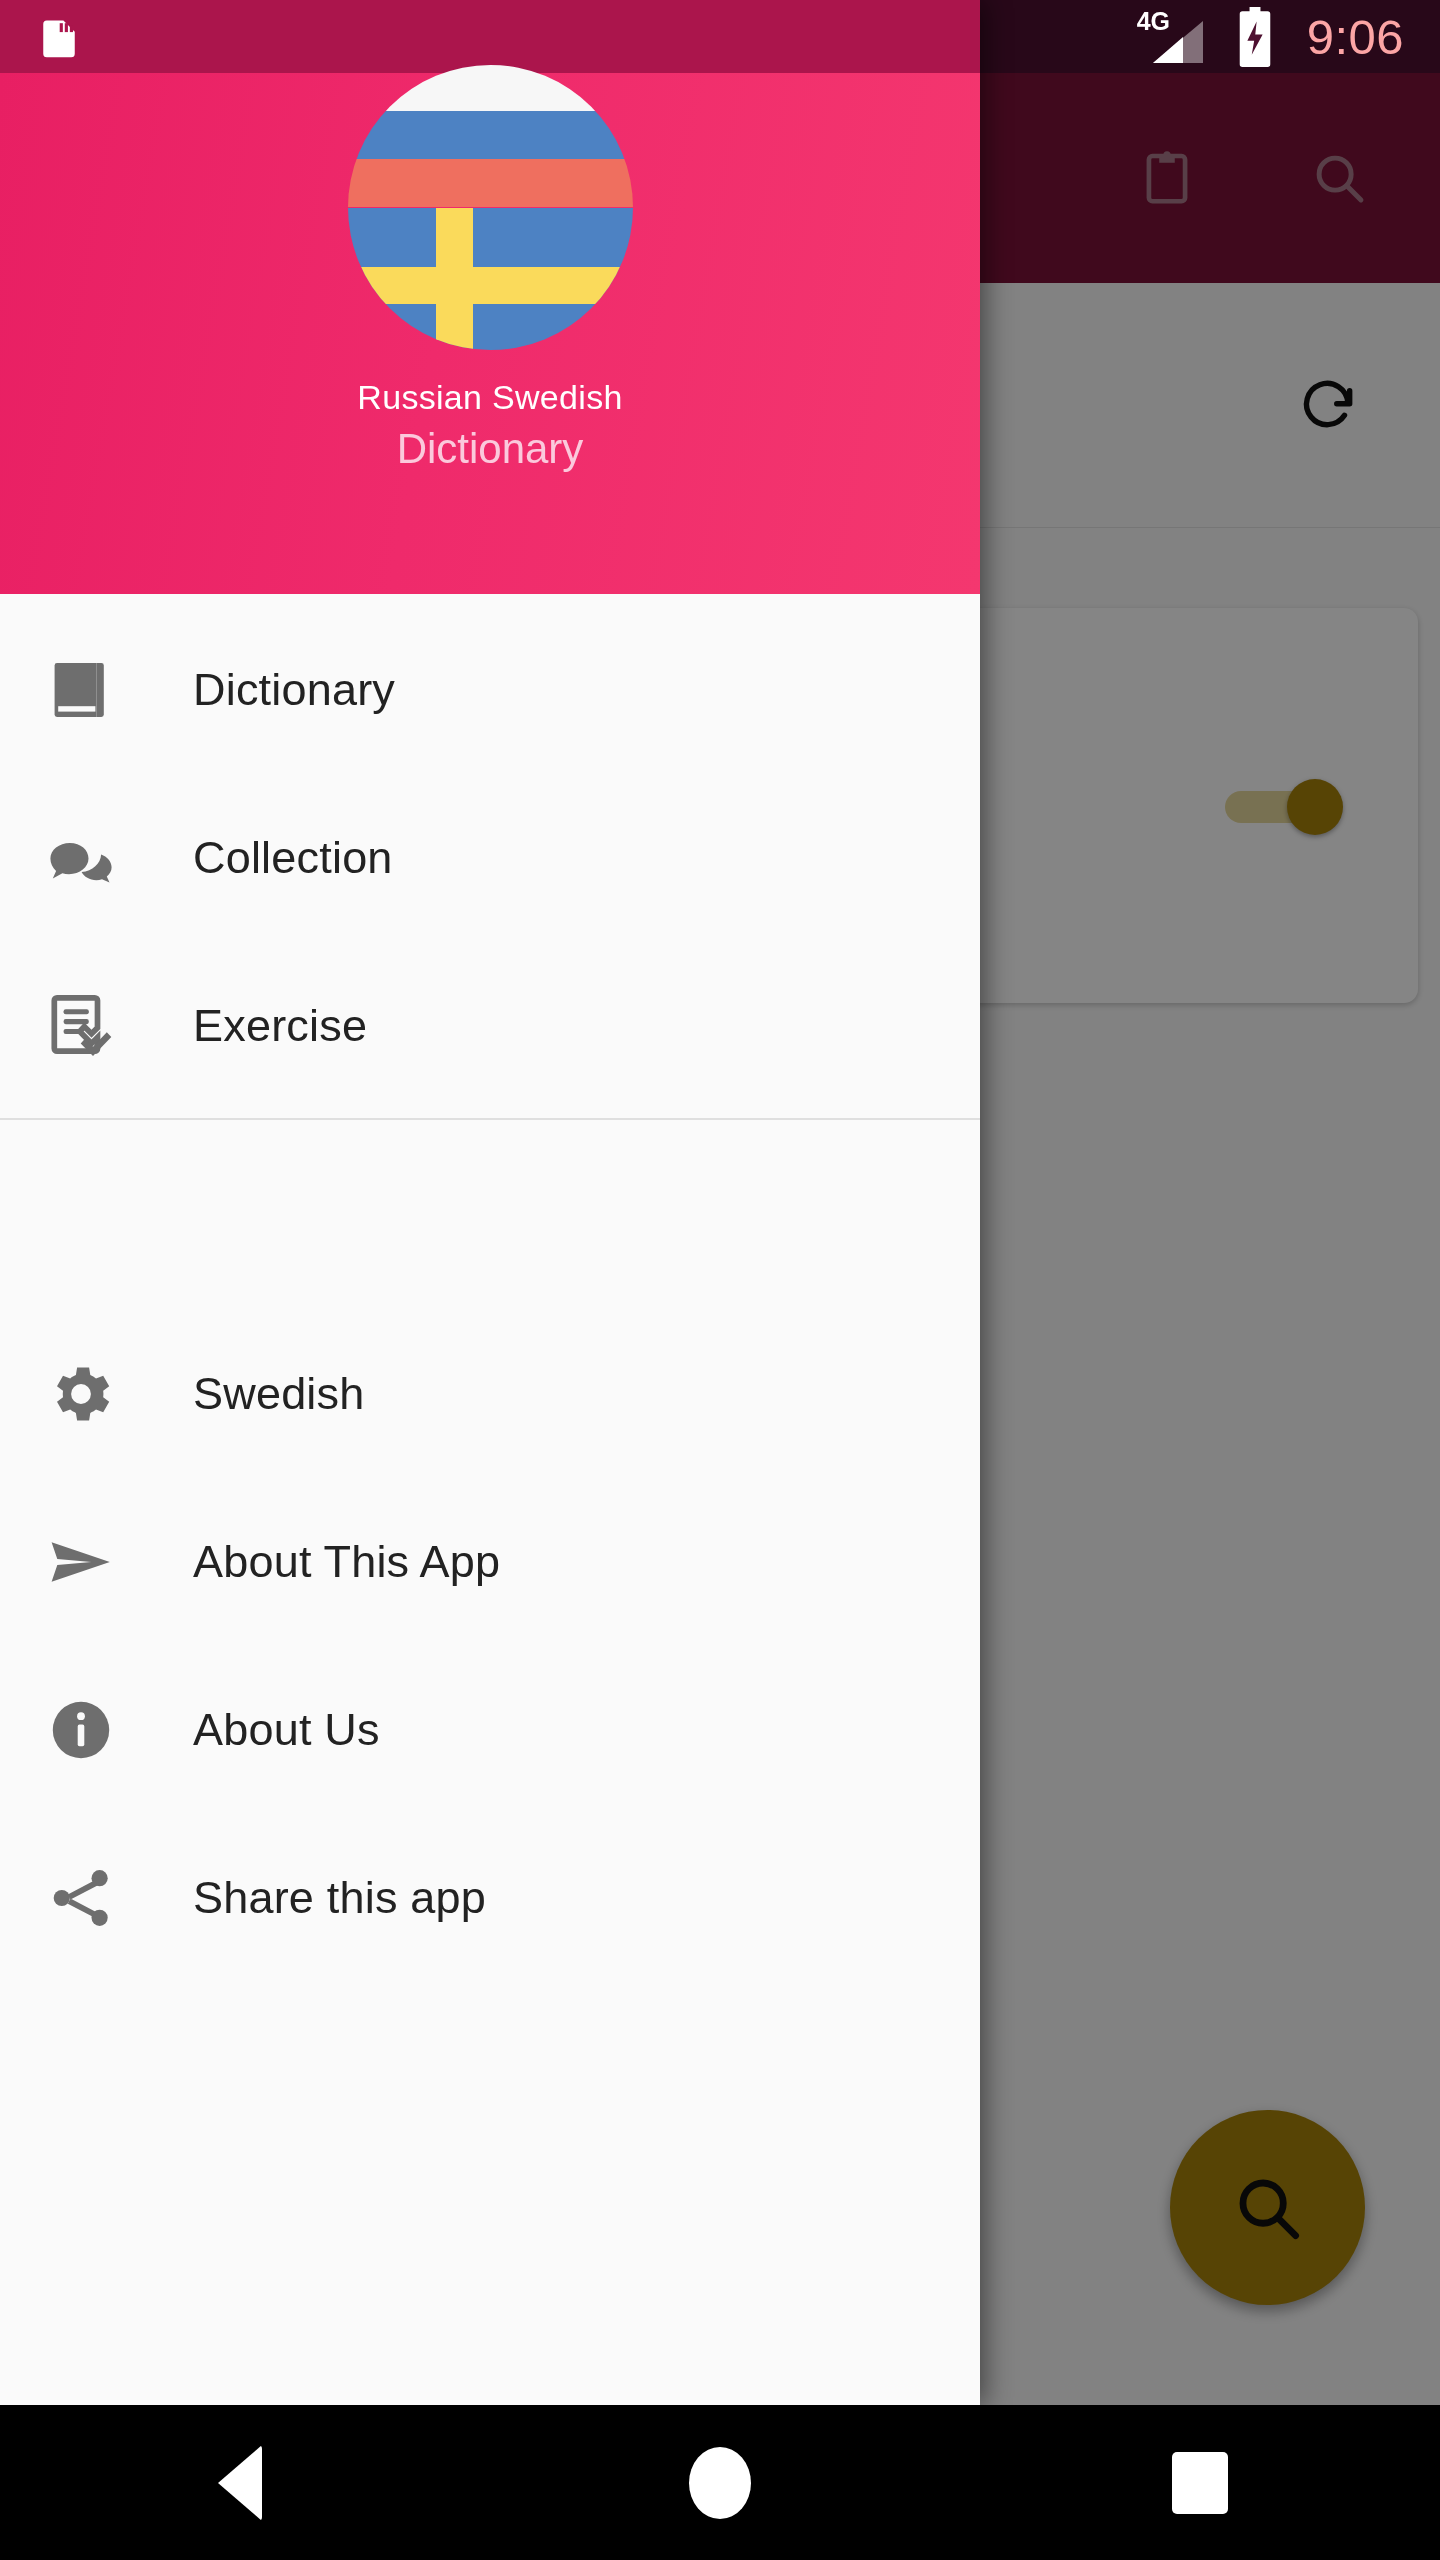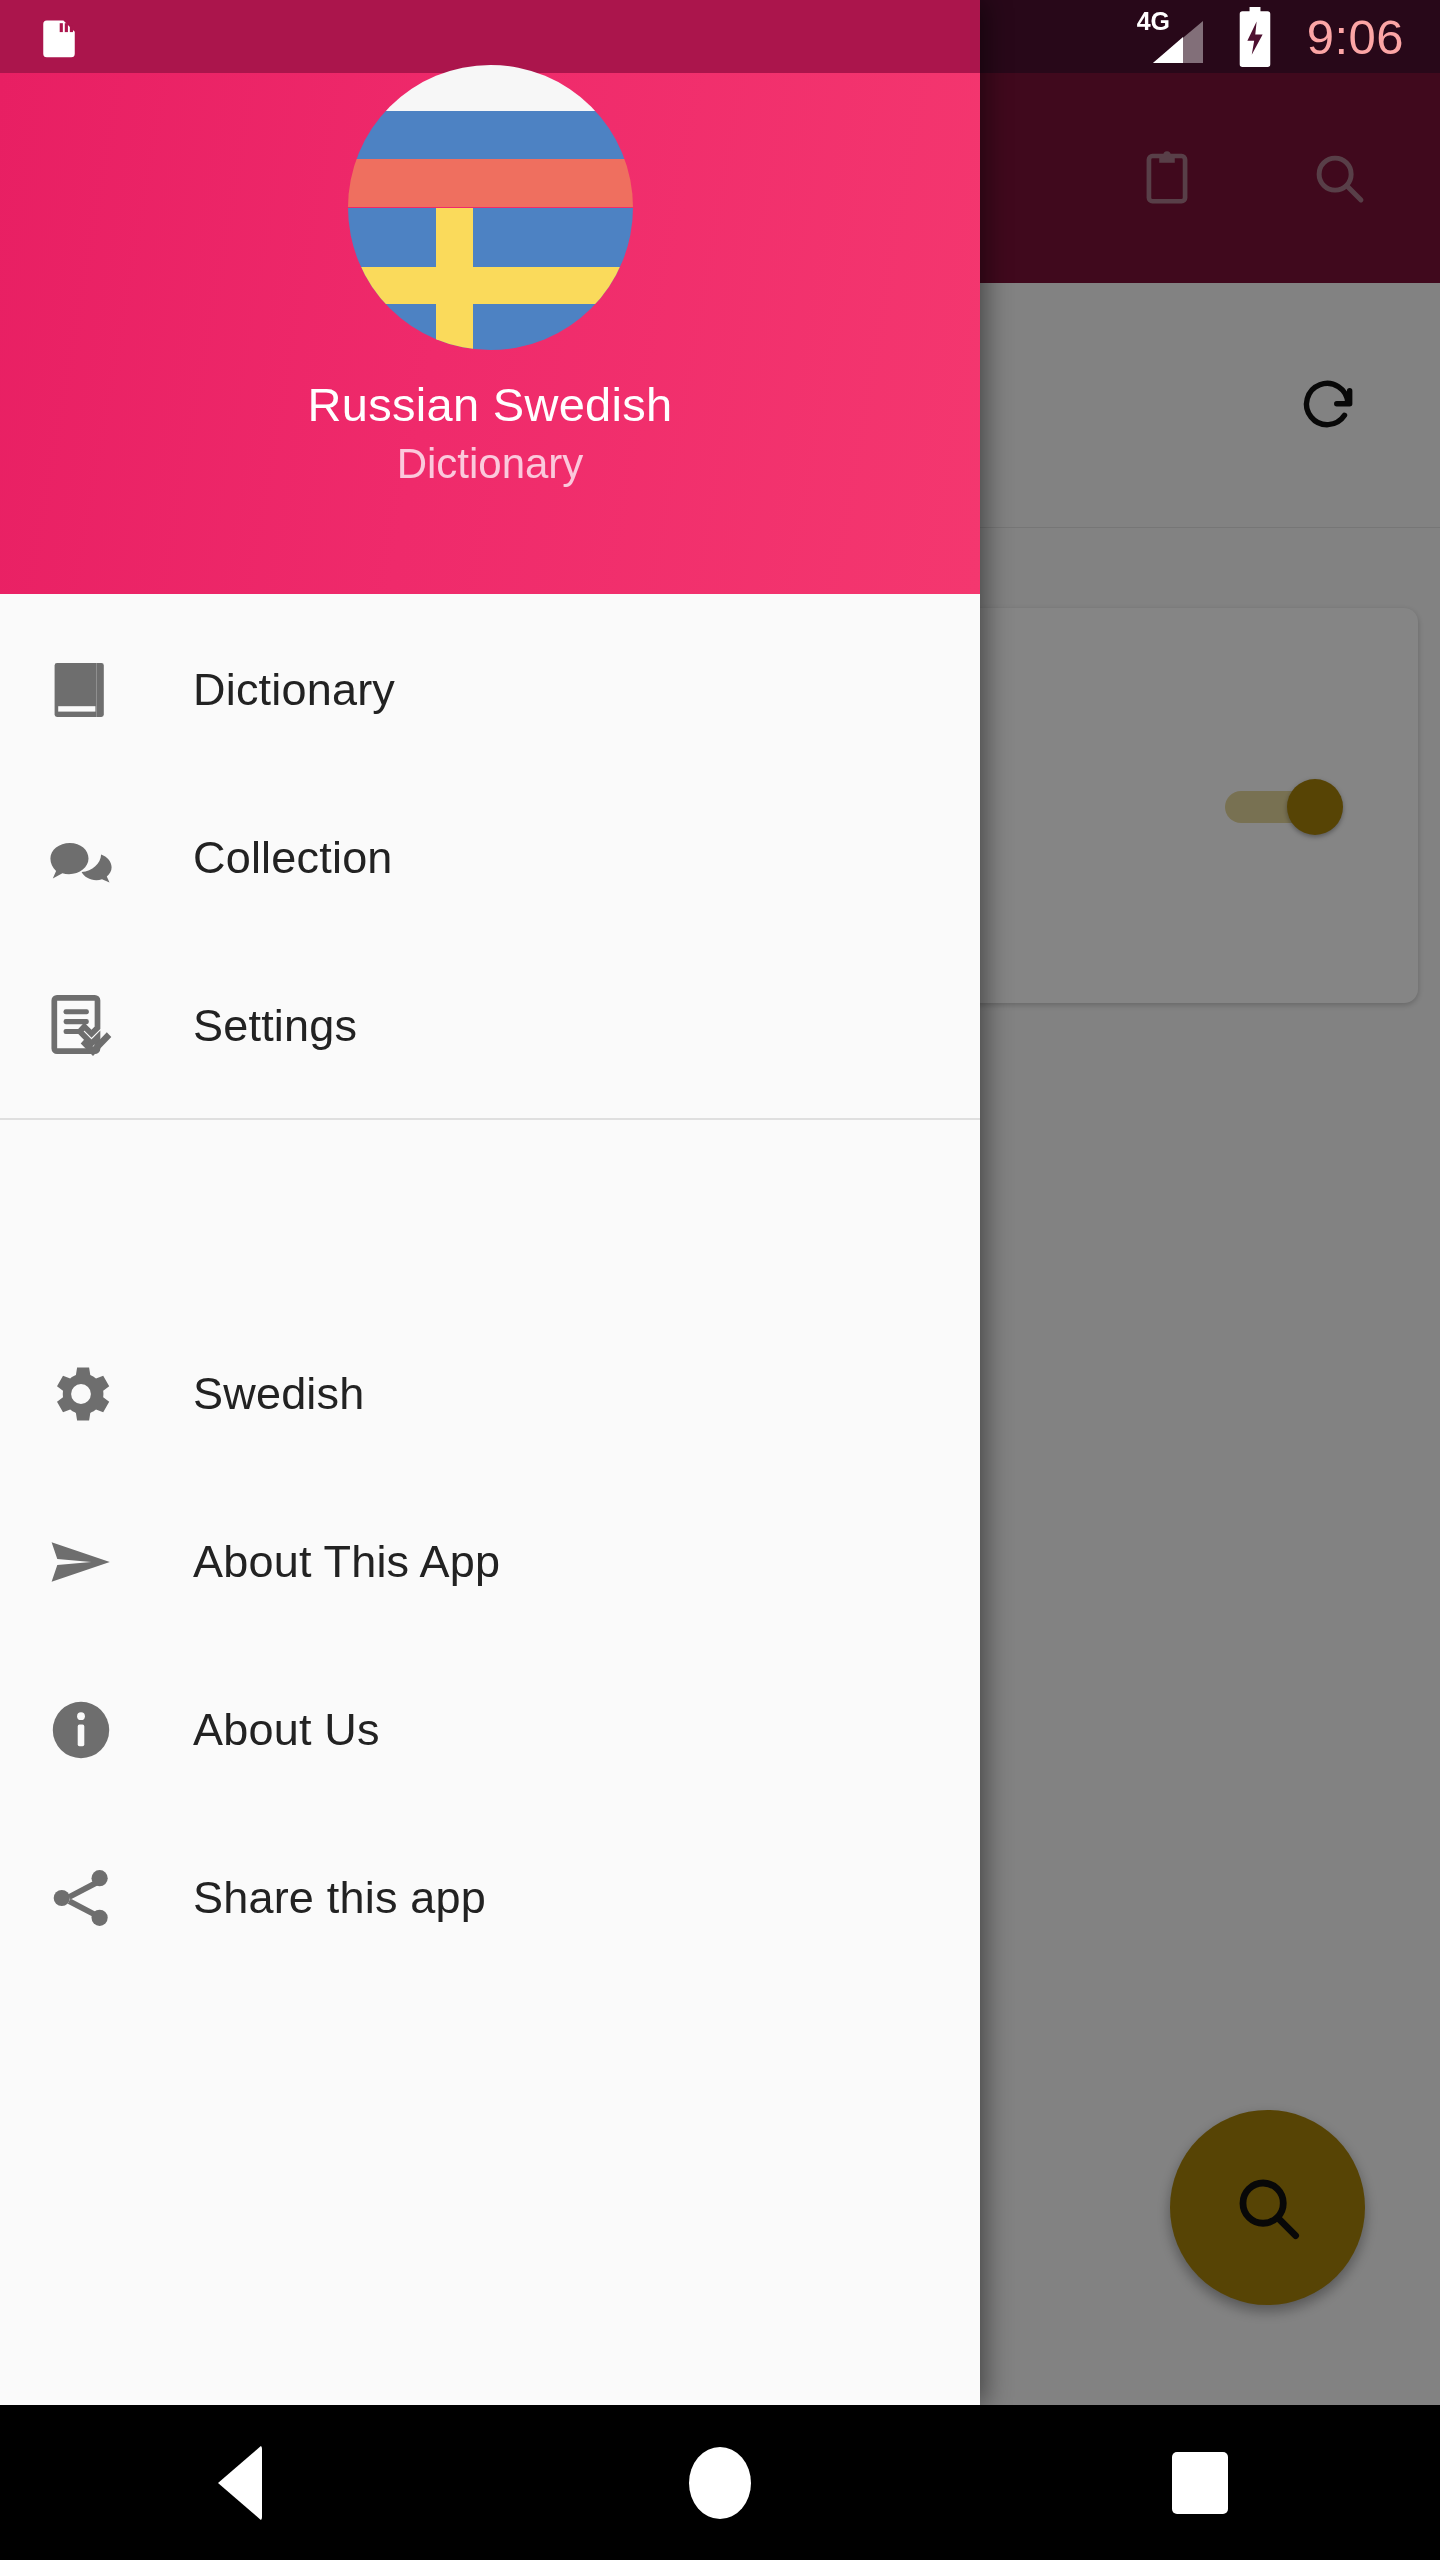--- a/index.html
+++ b/index.html
@@ -114,21 +114,21 @@
   }
   .flag-ru-white { position:absolute; left:0; top:0; width:100%; height:16%;  background:#f7f7f7; }
   .flag-ru-blue  { position:absolute; left:0; top:16%; width:100%; height:17%; background:#4d82c3; }
   .flag-ru-red   { position:absolute; left:0; top:33%; width:100%; height:17%; background:#ef6f5f; }
   .flag-se-blue  { position:absolute; left:0; top:50%; width:100%; height:50%; background:#4d82c3; }
   .flag-se-crossv{ position:absolute; left:31%; top:50%; width:13%;  height:50%; background:#fada5b; }
   .flag-se-crossh{ position:absolute; left:0;   top:71%; width:100%; height:13%; background:#fada5b; }
 
   .drawer-title {
     margin-top:28px;
-    font-size:47px; color:#ffffff; font-weight:400; letter-spacing:.3px;
+    font-size:34px; color:#ffffff; font-weight:400; letter-spacing:.3px;
     line-height:1.15;
     text-align:left;
   }
   .drawer-subtitle {
     margin-top:8px;
     font-size:42px; color:#fbc9dc; font-weight:400;
     text-align:center;
   }
 
   #drawer-list {
@@ -313,21 +313,21 @@
       <div class="menu-item">
         <span class="menu-icon">
           <svg viewBox="0 0 24 24">
             <path d="M4 2.6h12.6a.9.9 0 0 1 .9.9v9.1l-2 2-2.4-2.4-1.5 1.6 3.9 4 2-2v3.7a.9.9 0 0 1-.9.9H4a.9.9 0 0 1-.9-.9V3.5a.9.9 0 0 1 .9-.9z" fill="none" stroke="#6e6e6e" stroke-width="1.9"></path>
             <rect x="6.2" y="6.4" width="8.4" height="1.7" rx=".7"></rect>
             <rect x="6.2" y="9.7" width="8.4" height="1.7" rx=".7"></rect>
             <rect x="6.2" y="13" width="6" height="1.7" rx=".7"></rect>
             <path d="M13.4 16.2l2.6 2.7 4.6-4.8 1.5 1.6-6.1 6.3-4.1-4.2z"></path>
           </svg>
         </span>
-        <span class="menu-label">Settings</span>
+        <span class="menu-label">Exercise</span>
       </div>
 
       <div class="drawer-divider"></div>
       <div class="group-gap"></div>
 
       <div class="menu-item">
         <span class="menu-icon">
           <svg viewBox="0 0 24 24">
             <path d="M19.4 13.1a7.7 7.7 0 0 0 0-2.2l2-1.5-2-3.5-2.4.9a7.6 7.6 0 0 0-1.9-1.1l-.4-2.5h-4l-.4 2.5c-.7.3-1.3.6-1.9 1.1l-2.4-.9-2 3.5 2 1.5a7.7 7.7 0 0 0 0 2.2l-2 1.5 2 3.5 2.4-.9c.6.5 1.2.8 1.9 1.1l.4 2.5h4l.4-2.5c.7-.3 1.3-.6 1.9-1.1l2.4.9 2-3.5zM12 15.3A3.3 3.3 0 1 1 15.3 12 3.3 3.3 0 0 1 12 15.3z"></path>
           </svg>

